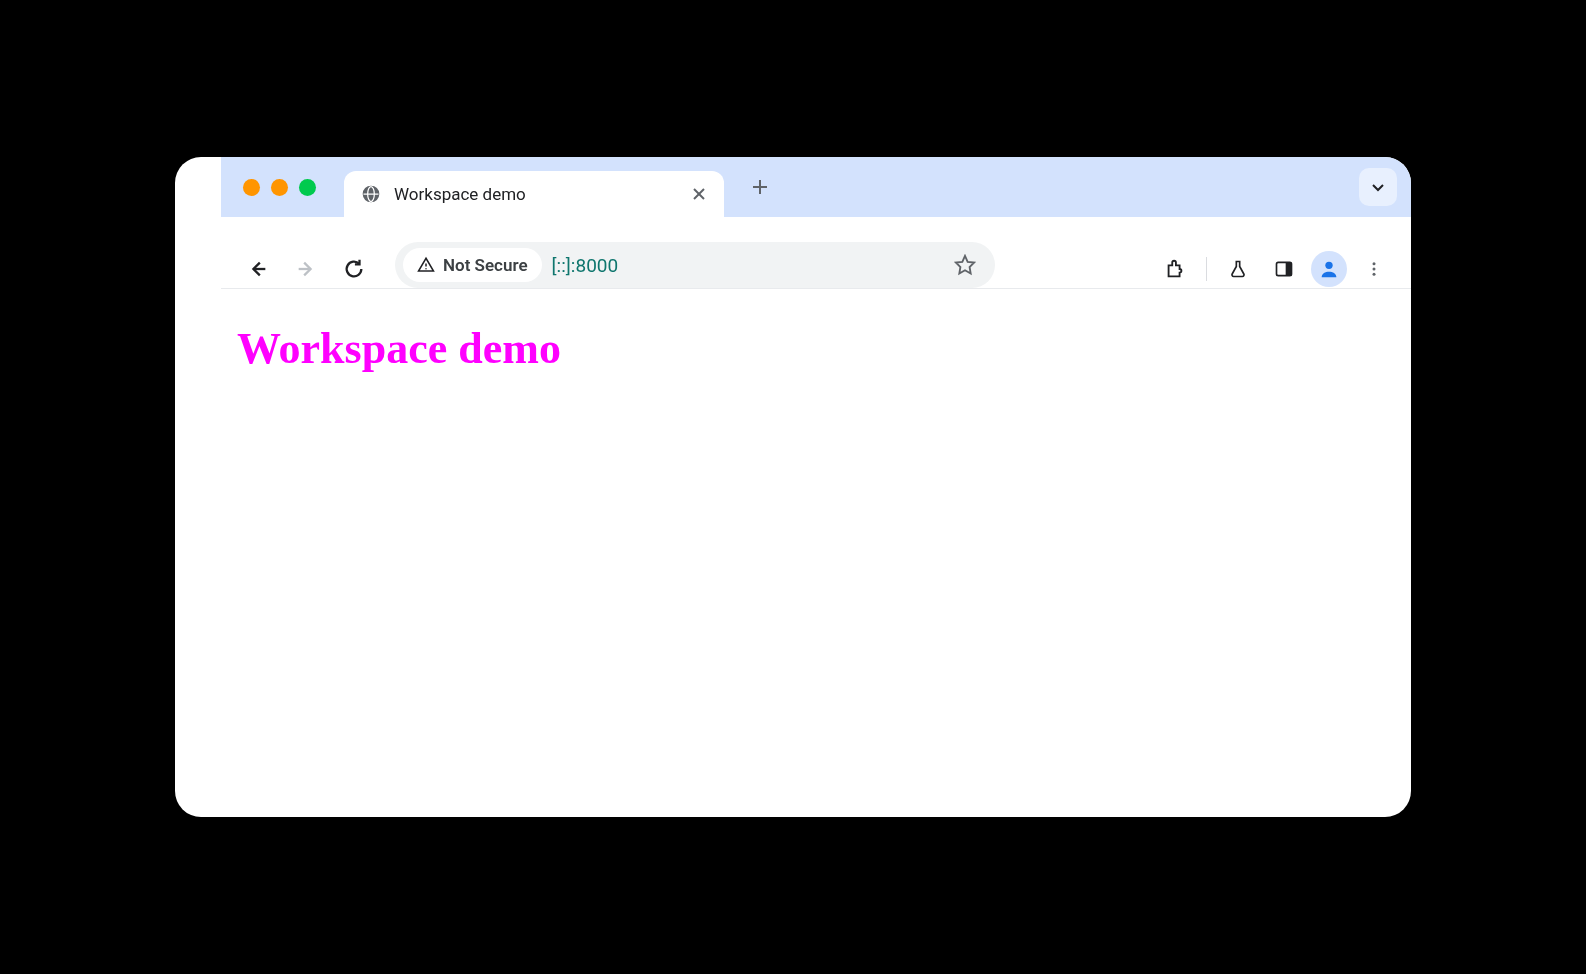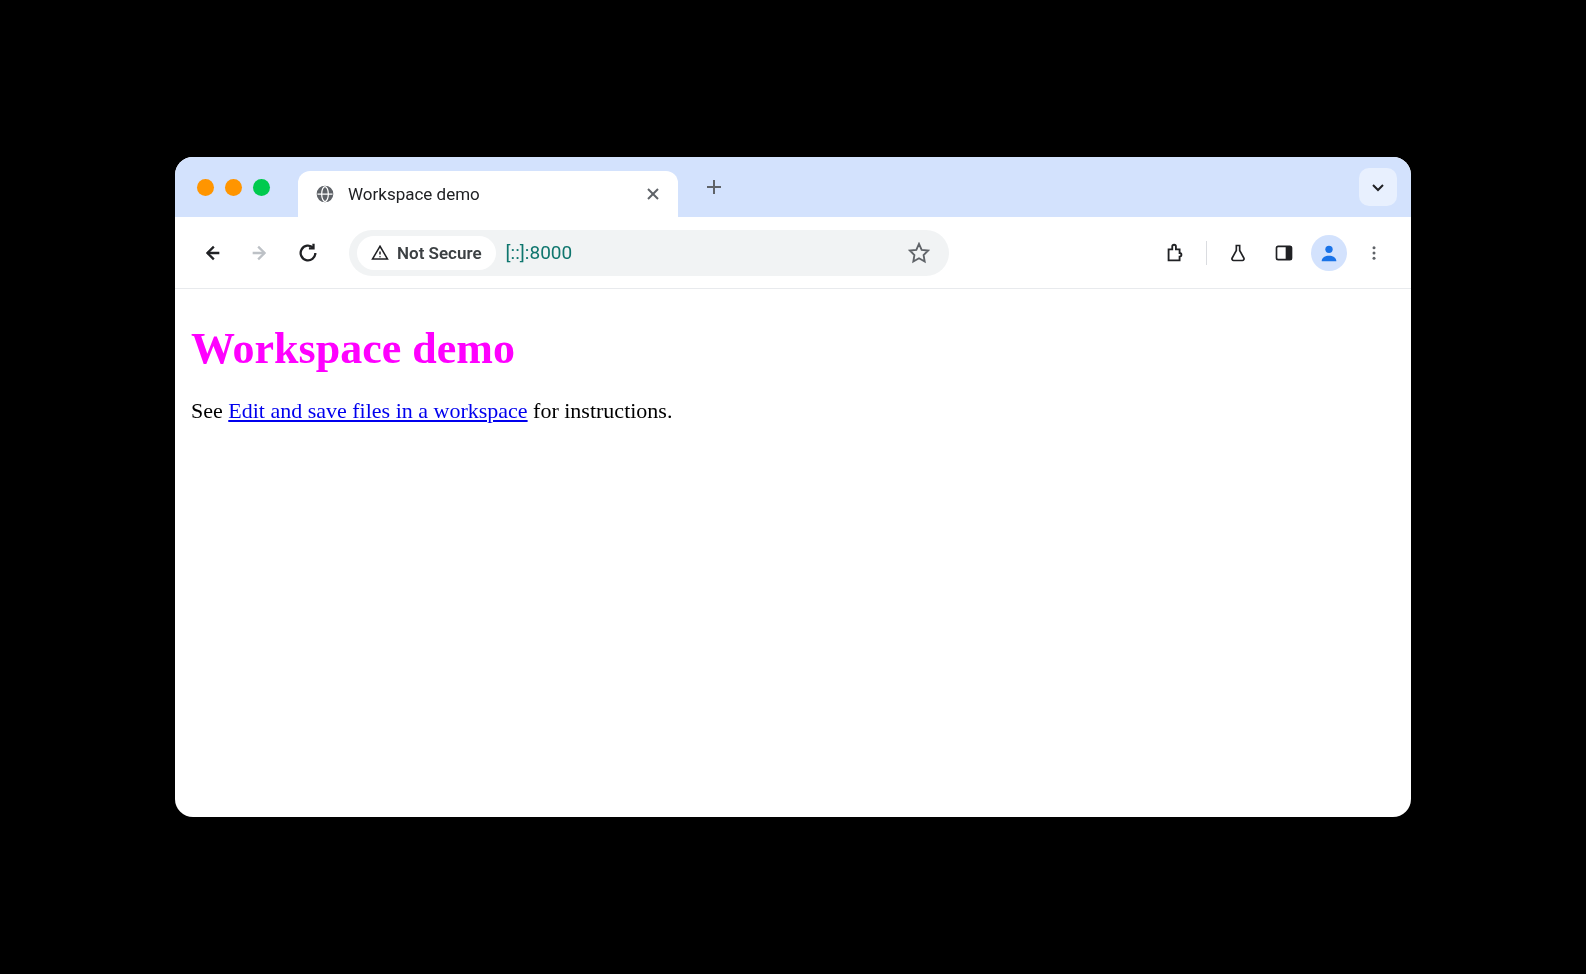--- a/index.html
+++ b/index.html
@@ -9,25 +9,26 @@
       height: 974px;
       font-family: -apple-system, BlinkMacSystemFont, "Segoe UI", Roboto, sans-serif;
       display: flex;
       align-items: center;
       justify-content: center;
     }
     .browser-window {
       width: 1236px;
       height: 660px;
       background: #fff;
-      border-radius: 18px;
+      border-radius: 26px;
       overflow: hidden;
       box-shadow: 0 20px 60px rgba(0,0,0,0.5);
       display: flex;
       flex-direction: column;
+      padding-left: 46px;
     }
     .tab-strip {
       background: #d3e2fd;
       height: 60px;
       display: flex;
       align-items: center;
       padding: 0 14px;
       position: relative;
     }
     .traffic-lights {
@@ -92,21 +93,21 @@
       border-radius: 10px;
       display: flex;
       align-items: center;
       justify-content: center;
       cursor: pointer;
     }
     .toolbar {
       background: #fff;
       height: 72px;
       display: flex;
-      align-items: center;
+      align-items: flex-end;
       padding: 0 18px;
       gap: 10px;
       border-bottom: 1px solid #e8eaed;
     }
     .nav-btn {
       width: 38px;
       height: 38px;
       display: flex;
       align-items: center;
       justify-content: center;
@@ -314,18 +315,15 @@
           <circle cx="12" cy="5" r="2" fill="#5f6368"></circle>
           <circle cx="12" cy="12" r="2" fill="#5f6368"></circle>
           <circle cx="12" cy="19" r="2" fill="#5f6368"></circle>
         </svg>
       </div>
     </div>
   </div>
 
   <div class="content">
     <h1>Workspace demo</h1>
-    <p>
-      <span>See </span><a href="#">Edit and save files in a workspace</a><span> for instructions.</span>
-    </p>
   </div>
 
 </div>
 
 </body></html>

